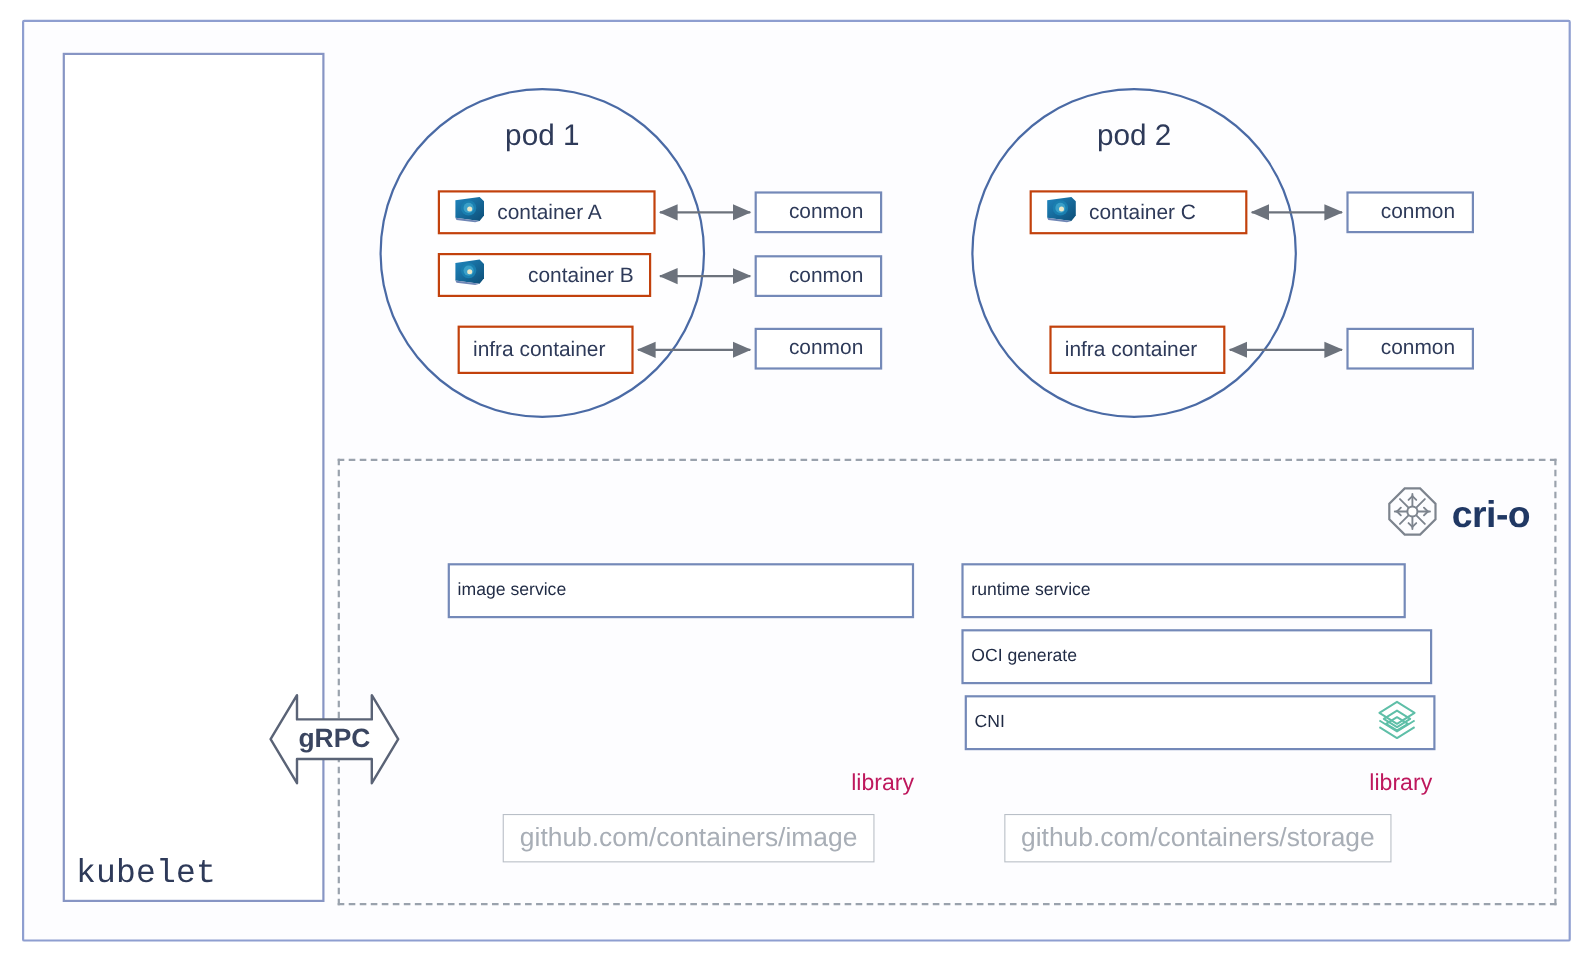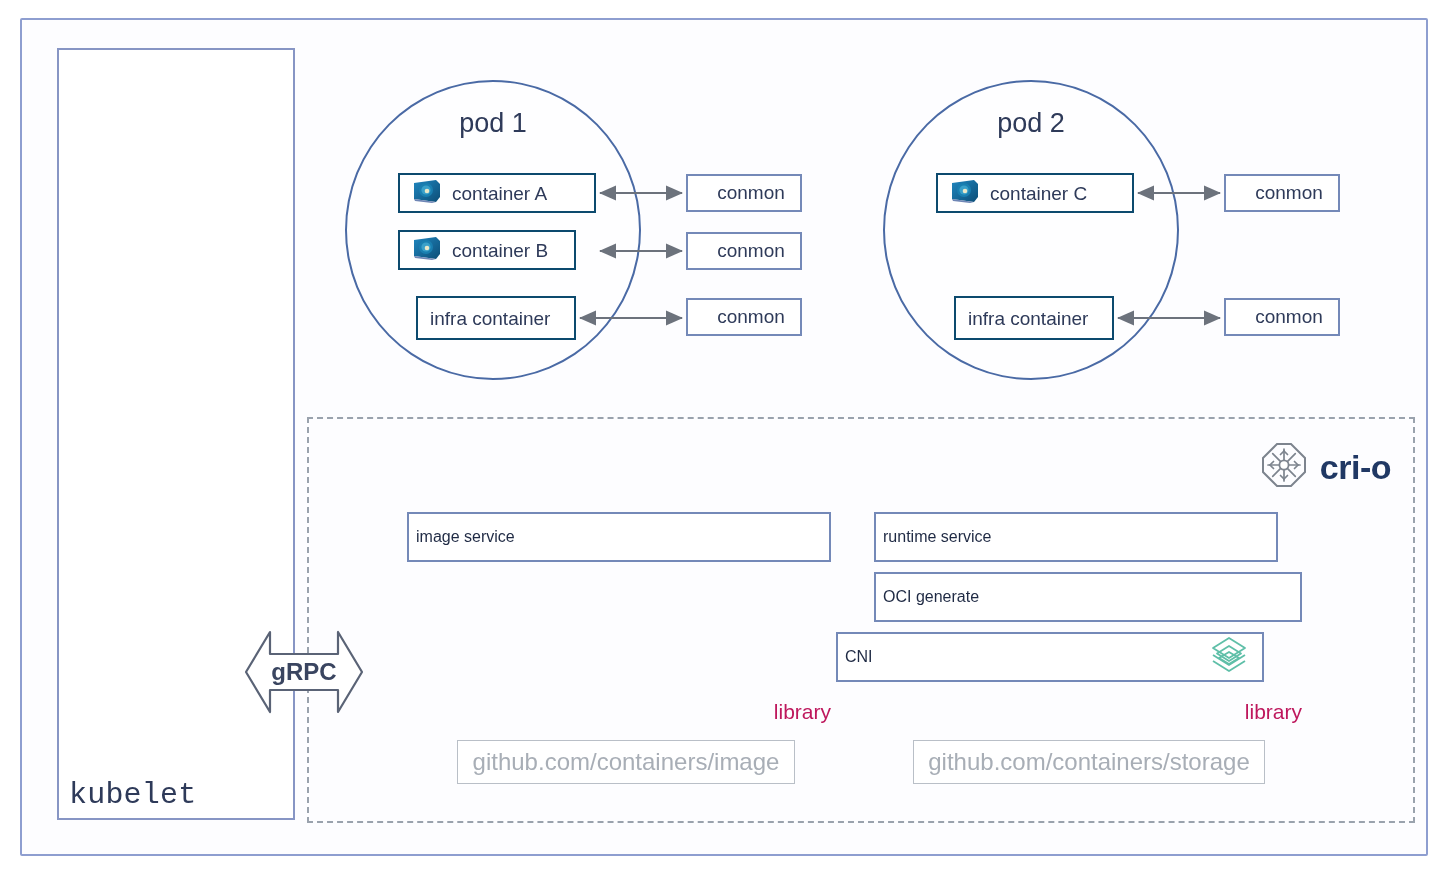--- a/index.html
+++ b/index.html
@@ -82,21 +82,21 @@
     position: absolute;
     width: 100%;
     text-align: center;
     font-size: 27px;
     color: #2e3a59;
     white-space: nowrap;
   }
 
   
   .bx {
-    border: 2px solid #0c4a6e;
+    border: 2px solid #c2410c;
     background: #ffffff;
     display: flex;
     align-items: center;
     font-size: 19px;
     color: #2e3a59;
     padding-left: 12px;
     white-space: nowrap;
   }
   .bx-txt { line-height: 1; }
 
@@ -227,21 +227,21 @@
         <polygon points="2,5 24,2 28,6 28,19 24,24 2,21" fill="url(#cg1)"></polygon>
         <polygon points="2,21 24,24 20,25 3,23" fill="#6f86b5"></polygon>
         <circle cx="14" cy="12" r="7" fill="#1a7fb0"></circle>
         <circle cx="14" cy="12" r="4.6" fill="#3aa0c9"></circle>
         <circle cx="15" cy="13" r="2.3" fill="#e9e8c9"></circle>
       </svg>
     </span>
     <span class="bx-txt">container A</span>
   </div>
 
-  <div class="abs bx container-bx" style="left:398px; top:230px; width:178px; height:40px;">
+  <div class="abs bx container-bx" style="left:398px; top:230px; width:194px; height:40px;gap:28px;">
     <span class="cicon">
       <svg width="30" height="26" viewBox="0 0 30 26">
         <polygon points="2,5 24,2 28,6 28,19 24,24 2,21" fill="url(#cg1)"></polygon>
         <polygon points="2,21 24,24 20,25 3,23" fill="#6f86b5"></polygon>
         <circle cx="14" cy="12" r="7" fill="#1a7fb0"></circle>
         <circle cx="14" cy="12" r="4.6" fill="#3aa0c9"></circle>
         <circle cx="15" cy="13" r="2.3" fill="#e9e8c9"></circle>
       </svg>
     </span>
     <span class="bx-txt">container B</span>
@@ -291,21 +291,21 @@
   <div class="service-bx" style="left:407px; top:512px; width:424px; height:50px;">
     <span>image service</span>
   </div>
 
   <div class="service-bx" style="left:874px; top:512px; width:404px; height:50px;">
     <span>runtime service</span>
   </div>
   <div class="service-bx" style="left:874px; top:572px; width:428px; height:50px;">
     <span>OCI generate</span>
   </div>
-  <div class="service-bx" style="left:836px; top:632px; width:428px; height:50px; justify-content:space-between; padding-right:12px;">
+  <div class="service-bx" style="left:877px; top:632px; width:428px; height:50px; justify-content:space-between; padding-right:12px;">
     <span>CNI</span>
     <span>
       <svg width="42" height="40" viewBox="0 0 42 40">
         <g fill="none" stroke="#5fbfa8" stroke-width="1.8" stroke-linejoin="round">
           <polygon points="21,3 37,13 21,23 5,13"></polygon>
           <polygon points="21,11 33,18.5 21,26 9,18.5"></polygon>
           <polygon points="21,17 31,23 21,29 11,23"></polygon>
           <polyline points="5,20 21,30 37,20"></polyline>
           <polyline points="5,26 21,36 37,26"></polyline>
         </g>

